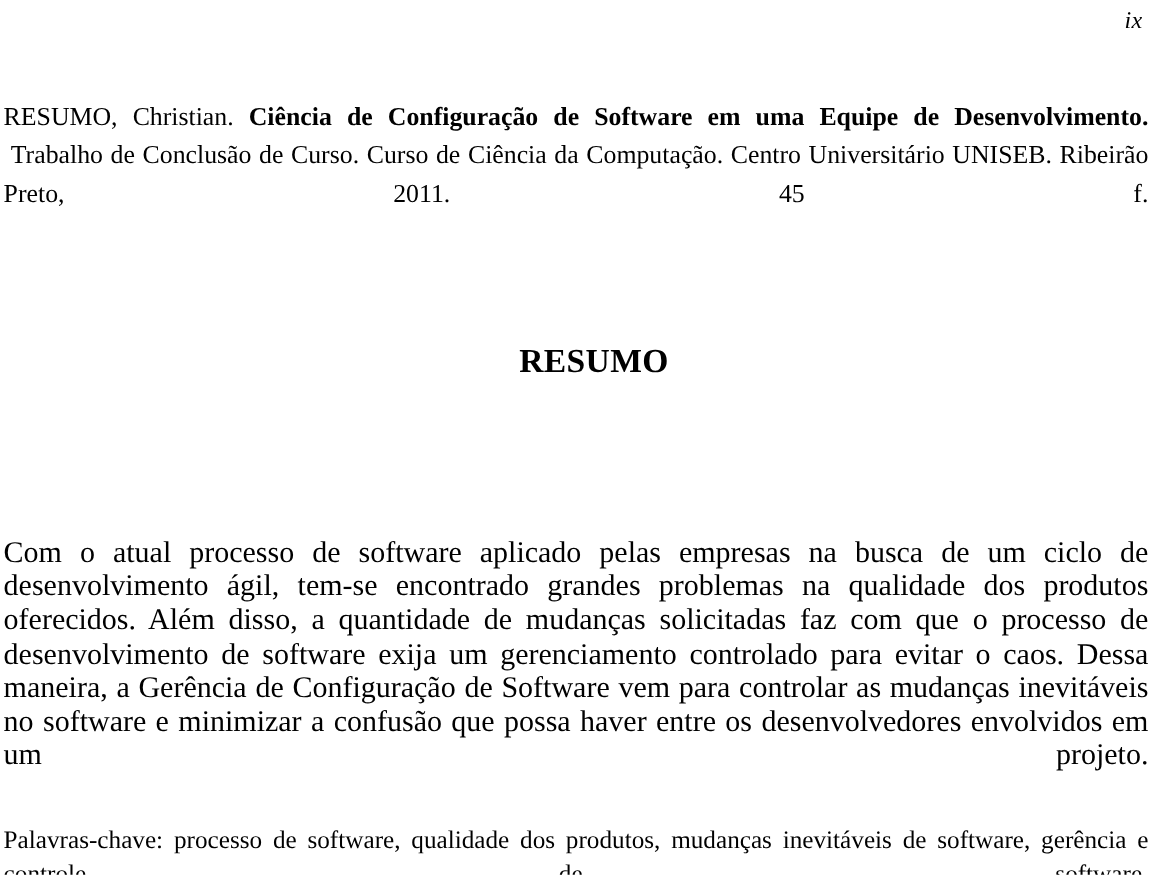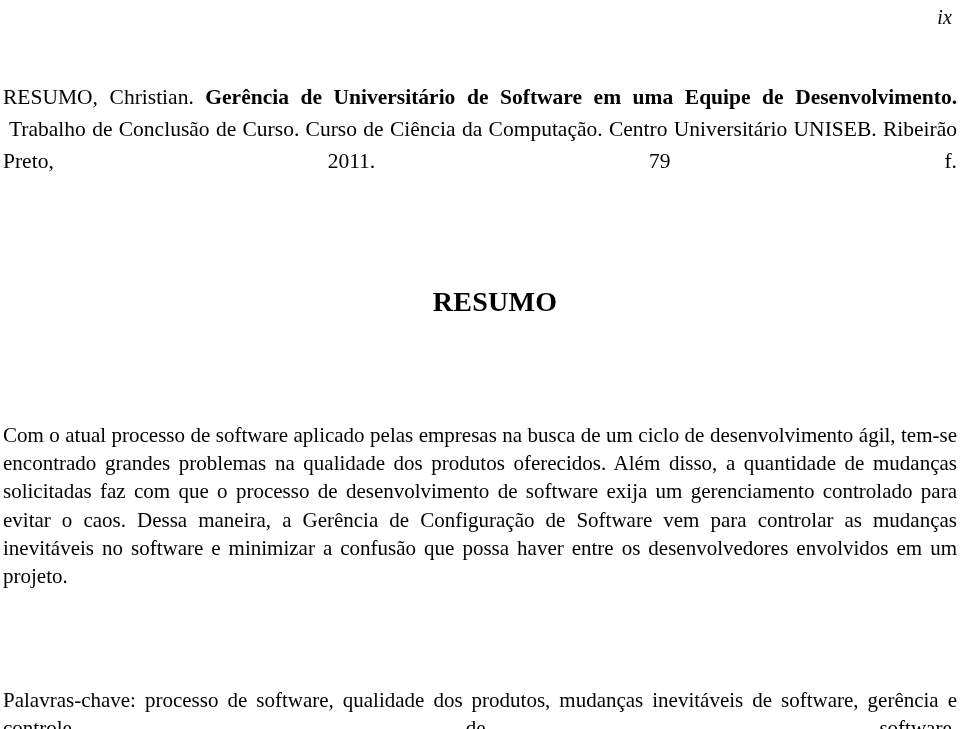--- a/index.html
+++ b/index.html
@@ -70,24 +70,24 @@
     width: 954px;
     text-align: center;
     font-weight: bold;
     font-size: 28px;
     line-height: 30px;
     letter-spacing: 0.3px;
   }
 
   .abstract {
     position: absolute;
-    top: 400px;
+    top: 422px;
     left: 0;
     width: 954px;
-    font-size: 21px;
+    font-size: 25px;
     line-height: 28.2px;
     text-align: justify;
     text-justify: inter-word;
   }
   .abstract::after {
     content: "";
     display: inline-block;
     width: 100%;
   }
 
@@ -112,21 +112,21 @@
 </style>
 </head>
 <body>
 
 <div class="page">
 
   <div class="folio">ix</div>
 
   <div class="column">
 
-    <p class="citation"><span>RESUMO, Christian.</span><span class="sp"> </span><span class="bold">Gerência de Universitário de Software em uma Equipe de Desenvolvimento.</span><span class="sp"> </span><span>Trabalho de Conclusão de Curso. Curso de Ciência da Computação. Centro Universitário UNISEB. Ribeirão Preto, 2011. 79 f.</span></p>
+    <p class="citation"><span>RESUMO, Christian.</span><span class="sp"> </span><span class="bold">Ciência de Configuração de Software em uma Equipe de Desenvolvimento.</span><span class="sp"> </span><span>Trabalho de Conclusão de Curso. Curso de Ciência da Computação. Centro Universitário UNISEB. Ribeirão Preto, 2011. 45 f.</span></p>
 
     <h1 class="section-heading">RESUMO</h1>
 
     <p class="abstract">Com o atual processo de software aplicado pelas empresas na busca de um ciclo de desenvolvimento ágil, tem-se encontrado grandes problemas na qualidade dos produtos oferecidos. Além disso, a quantidade de mudanças solicitadas faz com que o processo de desenvolvimento de software exija um gerenciamento controlado para evitar o caos. Dessa maneira, a Gerência de Configuração de Software vem para controlar as mudanças inevitáveis no software e minimizar a confusão que possa haver entre os desenvolvedores envolvidos em um projeto.</p>
 
     <p class="keywords"><span class="label">Palavras-chave:</span><span class="sp"> </span><span>processo de software, qualidade dos produtos, mudanças inevitáveis de software, gerência e controle de software.</span></p>
 
   </div>
 </div>
 

